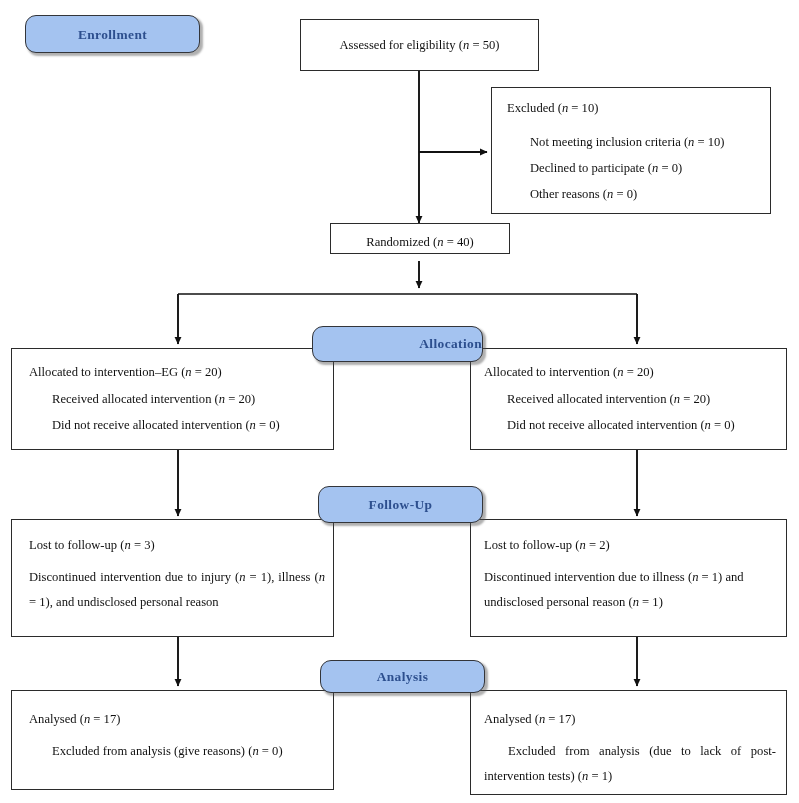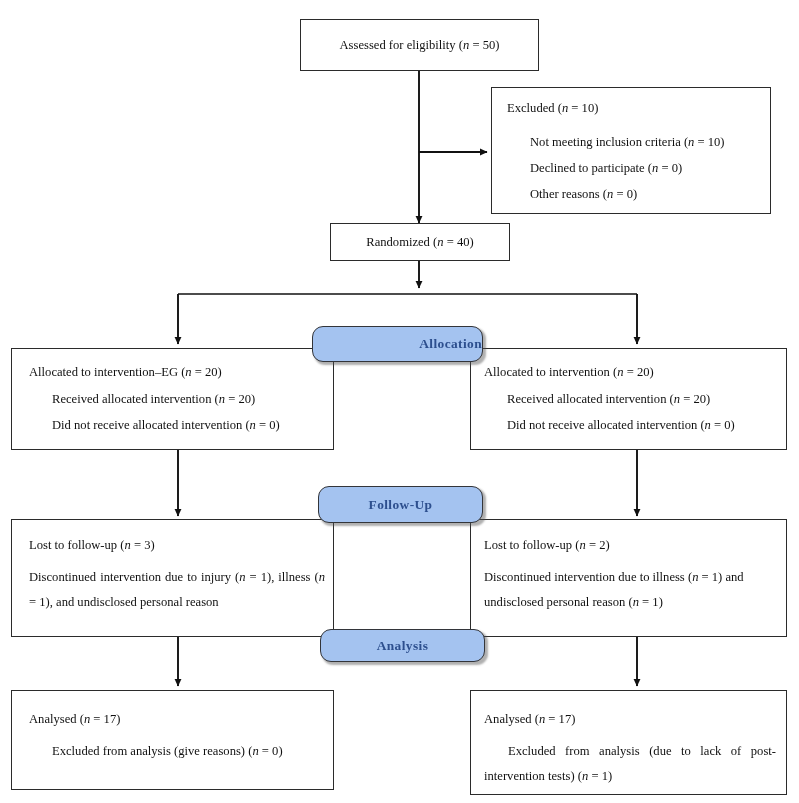--- a/index.html
+++ b/index.html
@@ -104,21 +104,21 @@
     <div class="ln center" style="top:19px;">Assessed for eligibility (<i class="ital">n</i> = 50)</div>
   </div>
 
   <div class="node" style="left:491px;top:87px;width:280px;height:127px;">
     <div class="ln" style="top:14px;left:15px;">Excluded (<i class="ital">n</i> = 10)</div>
     <div class="ln" style="top:48px;left:38px;">Not meeting inclusion criteria (<i class="ital">n</i> = 10)</div>
     <div class="ln" style="top:74px;left:38px;">Declined to participate (<i class="ital">n</i> = 0)</div>
     <div class="ln" style="top:100px;left:38px;">Other reasons (<i class="ital">n</i> = 0)</div>
   </div>
 
-  <div class="node" style="left:330px;top:223px;width:180px;height:38px;text-decoration:underline;">
+  <div class="node" style="left:330px;top:223px;width:180px;height:31px;text-decoration:underline;">
     <div class="ln center" style="top:12px;">Randomized (<i class="ital">n</i> = 40)</div>
   </div>
 
   <div class="node" style="left:11px;top:348px;width:323px;height:102px;">
     <div class="ln" style="top:17px;left:17px;">Allocated to intervention–EG (<i class="ital">n</i> = 20)</div>
     <div class="ln" style="top:44px;left:40px;">Received allocated intervention (<i class="ital">n</i> = 20)</div>
     <div class="ln" style="top:70px;left:40px;">Did not receive allocated intervention (<i class="ital">n</i> = 0)</div>
   </div>
 
   <div class="node" style="left:470px;top:348px;width:317px;height:102px;">
@@ -140,26 +140,29 @@
   <div class="node" style="left:11px;top:690px;width:323px;height:100px;">
     <div class="ln" style="top:22px;left:17px;">Analysed (<i class="ital">n</i> = 17)</div>
     <div class="wrap" style="top:49px;left:40px;width:282px;line-height:1.9;">Excluded from analysis (give reasons) (<i class="ital">n</i> = 0)</div>
   </div>
 
   <div class="node" style="left:470px;top:690px;width:317px;height:105px;">
     <div class="ln" style="top:22px;left:13px;">Analysed (<i class="ital">n</i> = 17)</div>
     <div class="wrap just" style="top:48px;left:13px;width:292px;line-height:1.95;text-indent:24px;">Excluded from analysis (due to lack of post-intervention tests) (<i class="ital">n</i> = 1)</div>
   </div>
 
+  <div class="pill" style="left:25px;top:15px;width:175px;height:38px;">
+    <span style="top:11px;">Enrollment</span>
+  </div>
 
   <div class="pill" style="left:312px;top:326px;width:171px;height:36px;text-align:right;">
     <span style="top:9px;">Allocation</span>
   </div>
 
   <div class="pill" style="left:318px;top:486px;width:165px;height:37px;">
     <span style="top:10px;">Follow-Up</span>
   </div>
 
-  <div class="pill" style="left:320px;top:629px;width:165px;height:33px;">
+  <div class="pill" style="left:320px;top:660px;width:165px;height:33px;">
     <span style="top:8px;">Analysis</span>
   </div>
 
 </div>
 
 </body></html>

